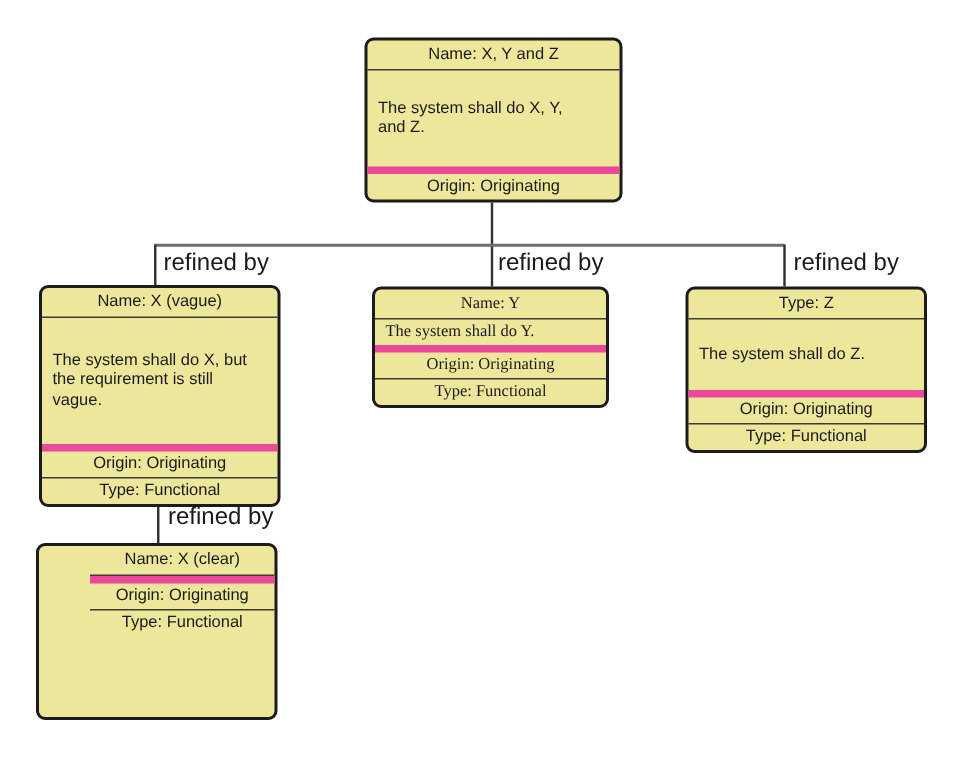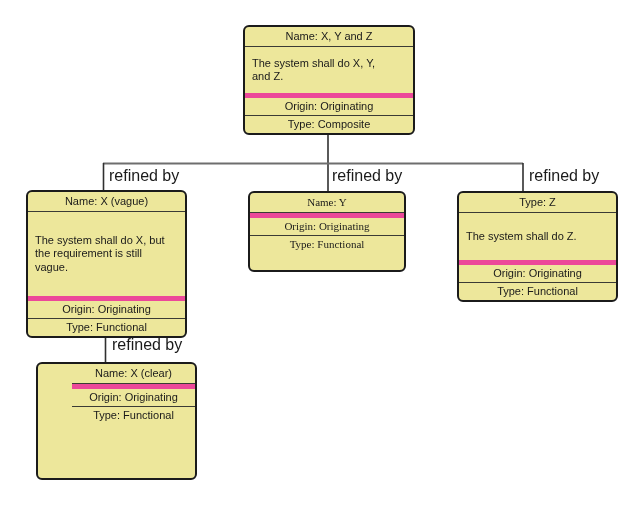--- a/index.html
+++ b/index.html
@@ -76,21 +76,21 @@
     font-size: 16px;
     color: #1a1a1a;
     white-space: nowrap;
     z-index: 2;
   }
   
   #node-xyz     { left: 243px; top: 25px;  width: 172px; height: 110px; }
   #node-xvague  { left: 26px;  top: 190px; width: 161px; height: 148px; }
   #node-y       { left: 248px; top: 191px; width: 158px; height: 81px; font-family: Liberation Serif, serif; }
   #node-z       { left: 457px; top: 191px; width: 161px; height: 111px; }
-  #node-xclear  { left: 36px;  top: 362px; width: 161px; height: 118px; padding-left: 34px; }
+  #node-xclear  { left: 24px;  top: 362px; width: 161px; height: 118px; padding-left: 34px; }
   
   #edge-label-0 { left: 109px; top: 167px; }
   #edge-label-1 { left: 332px; top: 167px; }
   #edge-label-2 { left: 529px; top: 167px; }
   #edge-label-3 { left: 112px; top: 336px; }
 </style>
 </head>
 <body>
 
 <div id="canvas">
@@ -106,34 +106,34 @@
     <line x1="523" y1="163" x2="523" y2="191" stroke="#303030" stroke-width="1.6"></line>
 
     <line x1="105.5" y1="305" x2="105.5" y2="362" stroke="#303030" stroke-width="1.6"></line>
   </svg>
 
   <div class="node" id="node-xyz">
     <div class="node-name">Name: X, Y and Z</div>
     <div class="node-body">The system shall do X, Y,
 and Z.</div>
     <div class="node-origin">Origin: Originating</div>
-    <div class="node-type">Type: Composite</div>
   </div>
 
   <div class="node" id="node-xvague">
     <div class="node-name">Name: X (vague)</div>
     <div class="node-body">The system shall do X, but
 the requirement is still
 vague.</div>
     <div class="node-origin">Origin: Originating</div>
     <div class="node-type">Type: Functional</div>
   </div>
 
   <div class="node" id="node-y">
     <div class="node-name">Name: Y</div>
+    <div class="node-body">The system shall do Y.</div>
     <div class="node-origin">Origin: Originating</div>
     <div class="node-type">Type: Functional</div>
   </div>
 
   <div class="node" id="node-z">
     <div class="node-name">Type: Z</div>
     <div class="node-body">The system shall do Z.</div>
     <div class="node-origin">Origin: Originating</div>
     <div class="node-type">Type: Functional</div>
   </div>

